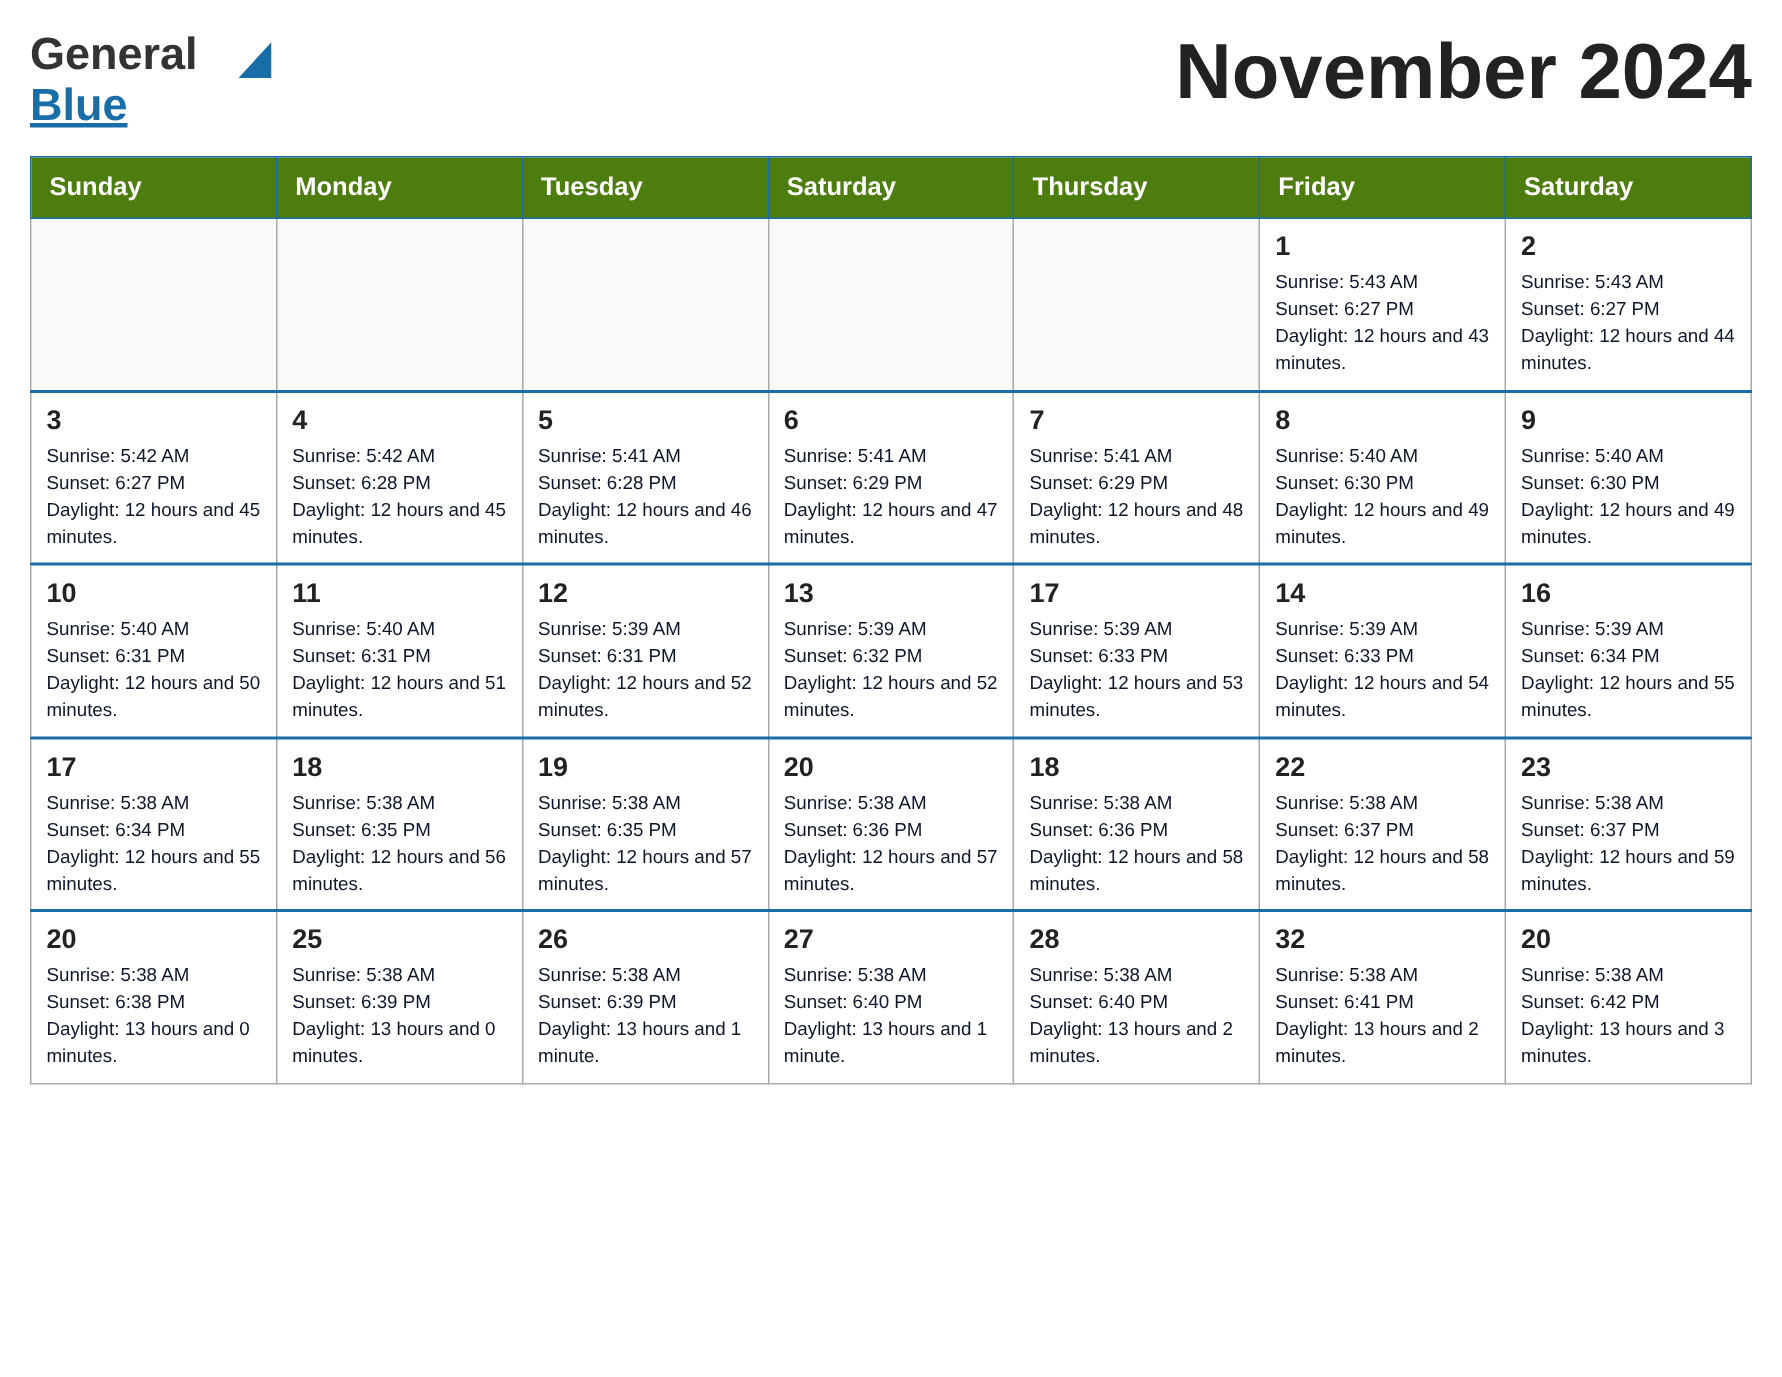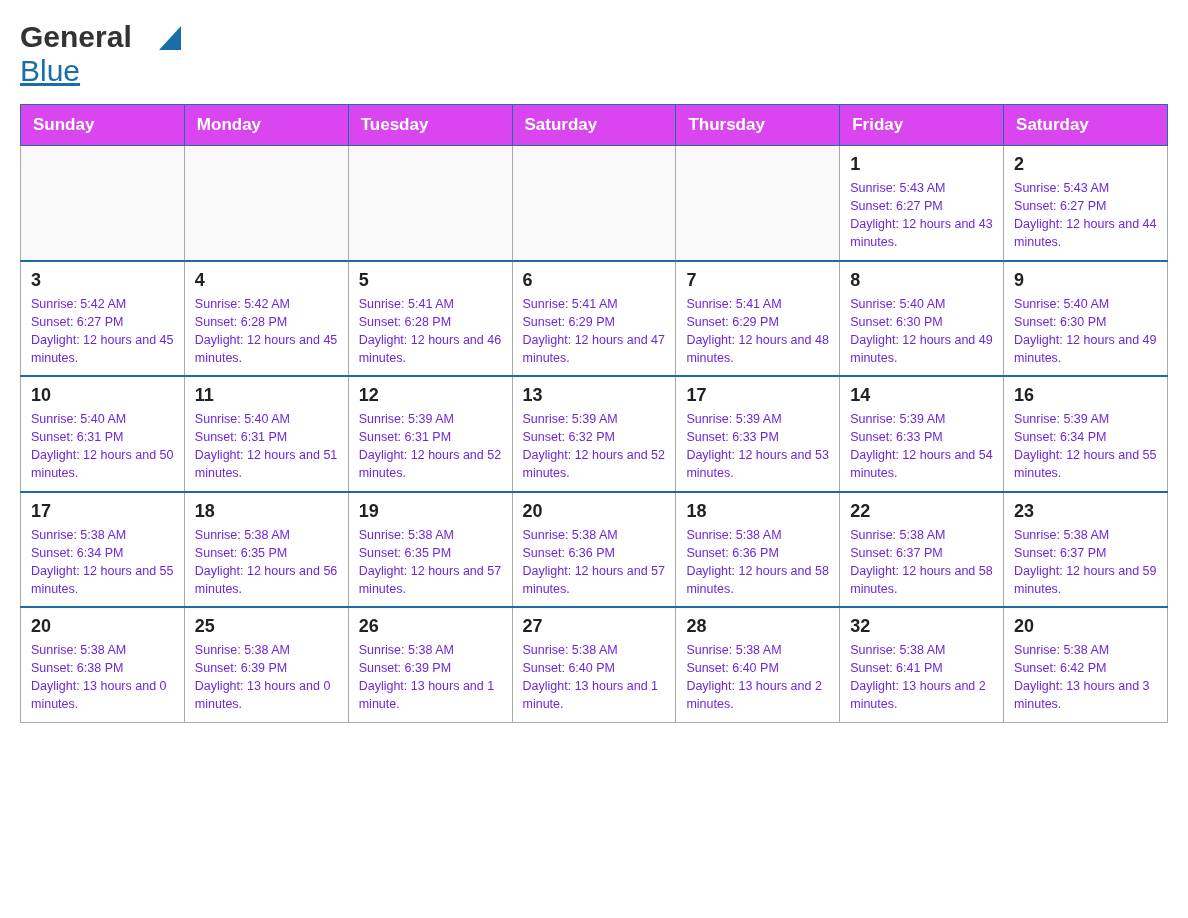--- a/index.html
+++ b/index.html
@@ -34,21 +34,21 @@
       font-size: 22px;
       color: #555;
       margin-top: 4px;
     }
     .calendar-table {
       width: 100%;
       border-collapse: collapse;
       border: 1px solid #999;
     }
     .calendar-table th {
-      background-color: #d946ef;
+      background-color: #4d7c0f;
       color: #fff;
       font-size: 17px;
       font-weight: 600;
       padding: 10px 12px;
       text-align: left;
       border: 1px solid #1a6ea8;
     }
     .calendar-table td {
       border: 1px solid #aaa;
       vertical-align: top;
@@ -58,51 +58,51 @@
       height: 110px;
     }
     .day-number {
       font-size: 18px;
       font-weight: bold;
       color: #222;
       margin-bottom: 4px;
     }
     .day-info {
       font-size: 12.5px;
-      color: #6d28d9;
+      color: #0f172a;
       line-height: 1.45;
     }
     .empty-cell {
       background: #f9f9f9;
     }
     .row-divider {
       border-top: 2px solid #1a6ea8;
     }
     .logo-wrapper {
       display: flex;
       flex-direction: row;
-      align-items: center;
+      align-items: flex-end;
       gap: 24px;
     }
     .logo-text-general {
       font-size: 30px;
       font-weight: bold;
       color: #333;
     }
     .logo-arrow {
       display: inline-block;
       margin-left: 3px;
       margin-bottom: 2px;
     }
     .logo-row2 {
       margin-left: 0;
     }
     .logo-blue-text {
       font-size: 30px;
-      font-weight: normal;
+      font-weight: bold;
       color: #1a6ea8;
       text-decoration: underline;
       text-decoration-color: #1a6ea8;
     }
   </style>
 </head>
 <body>
 
 <div class="header-area">
   <div class="logo">
@@ -112,20 +112,21 @@
         <svg width="22" height="28" viewBox="0 0 22 28" style="display:block;">
           <polygon points="0,28 22,28 22,4" fill="#1a6ea8"></polygon>
         </svg>
       </span>
     </div>
     <div class="logo-row2">
       <span class="logo-blue-text">Blue</span>
     </div>
   </div>
   <div class="title-area">
+    <div class="calendar-title">November 2024</div>
   </div>
 </div>
 
 <table class="calendar-table">
   <thead>
     <tr>
     <th>Sunday</th>
         <th>Monday</th>
         <th>Tuesday</th>
         <th>Saturday</th>

